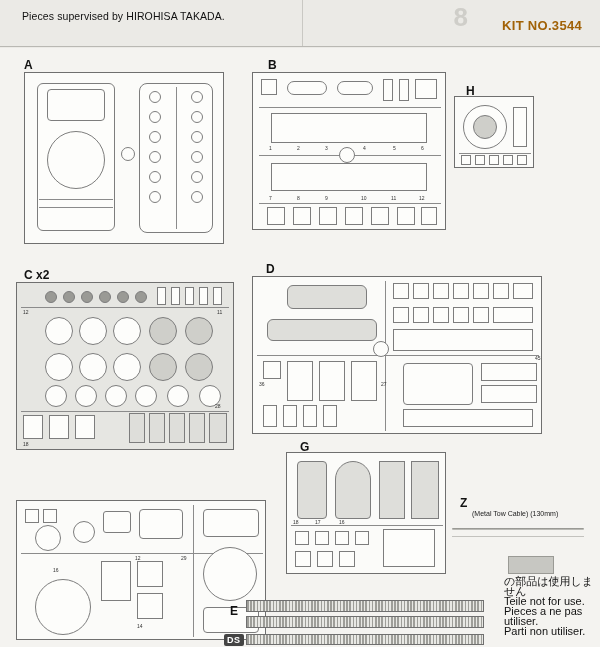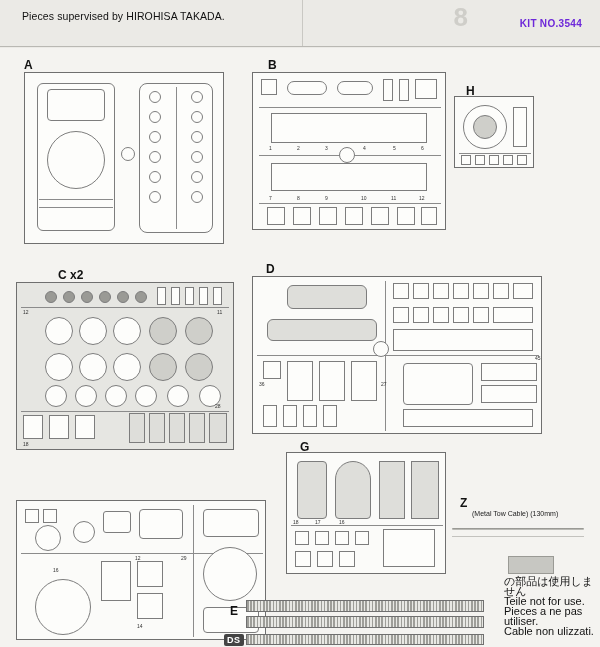--- a/index.html
+++ b/index.html
@@ -21,22 +21,22 @@
     background:#ebeae6;
   }
   .hdr-credit{
     position:absolute;left:22px;top:9px;
     font-size:10.5px;line-height:14px;letter-spacing:0.1px;
     color:#111;
   }
   .hdr-credit div{white-space:nowrap;}
   .kit-no{
     position:absolute;right:18px;top:18px;
-    font-size:10px;font-weight:bold;letter-spacing:0.3px;
-    color:#6d28d9;
+    font-size:13px;font-weight:bold;letter-spacing:0.3px;
+    color:#a16207;
   }
   .page-num{
     position:absolute;right:132px;top:2px;
     font-size:26px;font-weight:bold;color:#cfcec9;
   }
   .hdr-rule{
     position:absolute;left:0;top:46px;width:600px;height:1px;background:#b9b8b3;
   }
   .hdr-vrule{
     position:absolute;left:302px;top:0;width:1px;height:46px;background:#c9c8c3;
@@ -182,21 +182,21 @@
     <div class="pc fill" style="left:18px;top:18px;width:24px;height:24px;"></div>
     <div class="rect" style="left:58px;top:10px;width:14px;height:40px;"></div>
     <div class="ln h" style="left:4px;top:56px;width:72px;"></div>
     <div class="rect" style="left:6px;top:58px;width:10px;height:10px;"></div>
     <div class="rect" style="left:20px;top:58px;width:10px;height:10px;"></div>
     <div class="rect" style="left:34px;top:58px;width:10px;height:10px;"></div>
     <div class="rect" style="left:48px;top:58px;width:10px;height:10px;"></div>
     <div class="rect" style="left:62px;top:58px;width:10px;height:10px;"></div>
   </div>
 
-  <div class="sprue-label" style="left:24px;top:268px;margin-left:34px;">C x2</div>
+  <div class="sprue-label" style="left:24px;top:268px;">C x2</div>
   <div class="sprue shaded" style="left:16px;top:282px;width:218px;height:168px;">
     <div class="ln h" style="left:4px;top:24px;width:208px;"></div>
     <div class="ln h" style="left:4px;top:128px;width:208px;"></div>
     <div class="pc dk" style="left:28px;top:8px;width:12px;height:12px;"></div>
     <div class="pc dk" style="left:46px;top:8px;width:12px;height:12px;"></div>
     <div class="pc dk" style="left:64px;top:8px;width:12px;height:12px;"></div>
     <div class="pc dk" style="left:82px;top:8px;width:12px;height:12px;"></div>
     <div class="pc dk" style="left:100px;top:8px;width:12px;height:12px;"></div>
     <div class="pc dk" style="left:118px;top:8px;width:12px;height:12px;"></div>
     <div class="rect" style="left:140px;top:4px;width:9px;height:18px;"></div>
@@ -323,21 +323,21 @@
   <div class="sprue-label" style="left:460px;top:496px;">Z</div>
   <div class="sprue-sub" style="left:472px;top:510px;">(Metal Tow Cable) (130mm)</div>
   <div class="z-line" style="left:452px;top:528px;width:132px;"></div>
   <div class="thin-rule" style="left:452px;top:536px;width:132px;"></div>
 
   <div class="note-swatch" style="left:508px;top:556px;width:44px;height:16px;"></div>
   <div class="note-box" style="left:504px;top:576px;width:94px;">
     <div>の部品は使用しません</div>
     <div>Teile not for use.</div>
     <div>Pieces a ne pas utiliser.</div>
-    <div>Cable non ulizzati.</div>
+    <div>Parti non utiliser.</div>
   </div>
 
   <div class="sprue-label" style="left:230px;top:604px;">E</div>
   <div class="tracks" style="left:246px;top:600px;width:238px;height:12px;"></div>
   <div class="tracks" style="left:246px;top:616px;width:238px;height:12px;"></div>
 
   <div class="ds-badge" style="left:224px;top:634px;">DS</div>
   <div class="tracks" style="left:246px;top:634px;width:238px;height:11px;"></div>
 
 </div>

